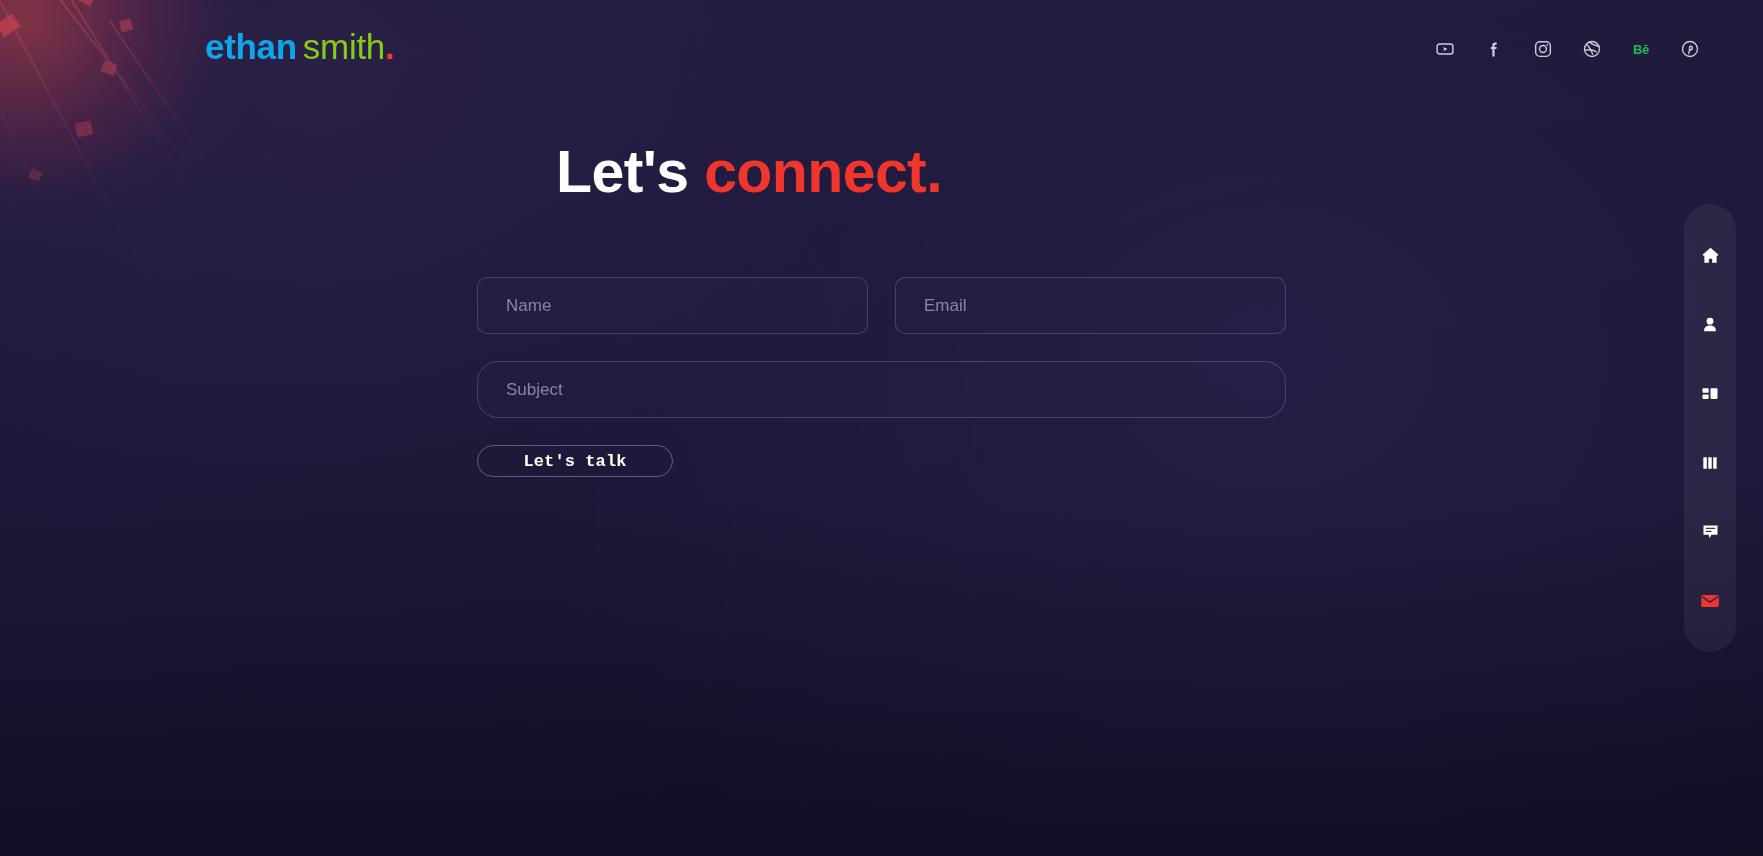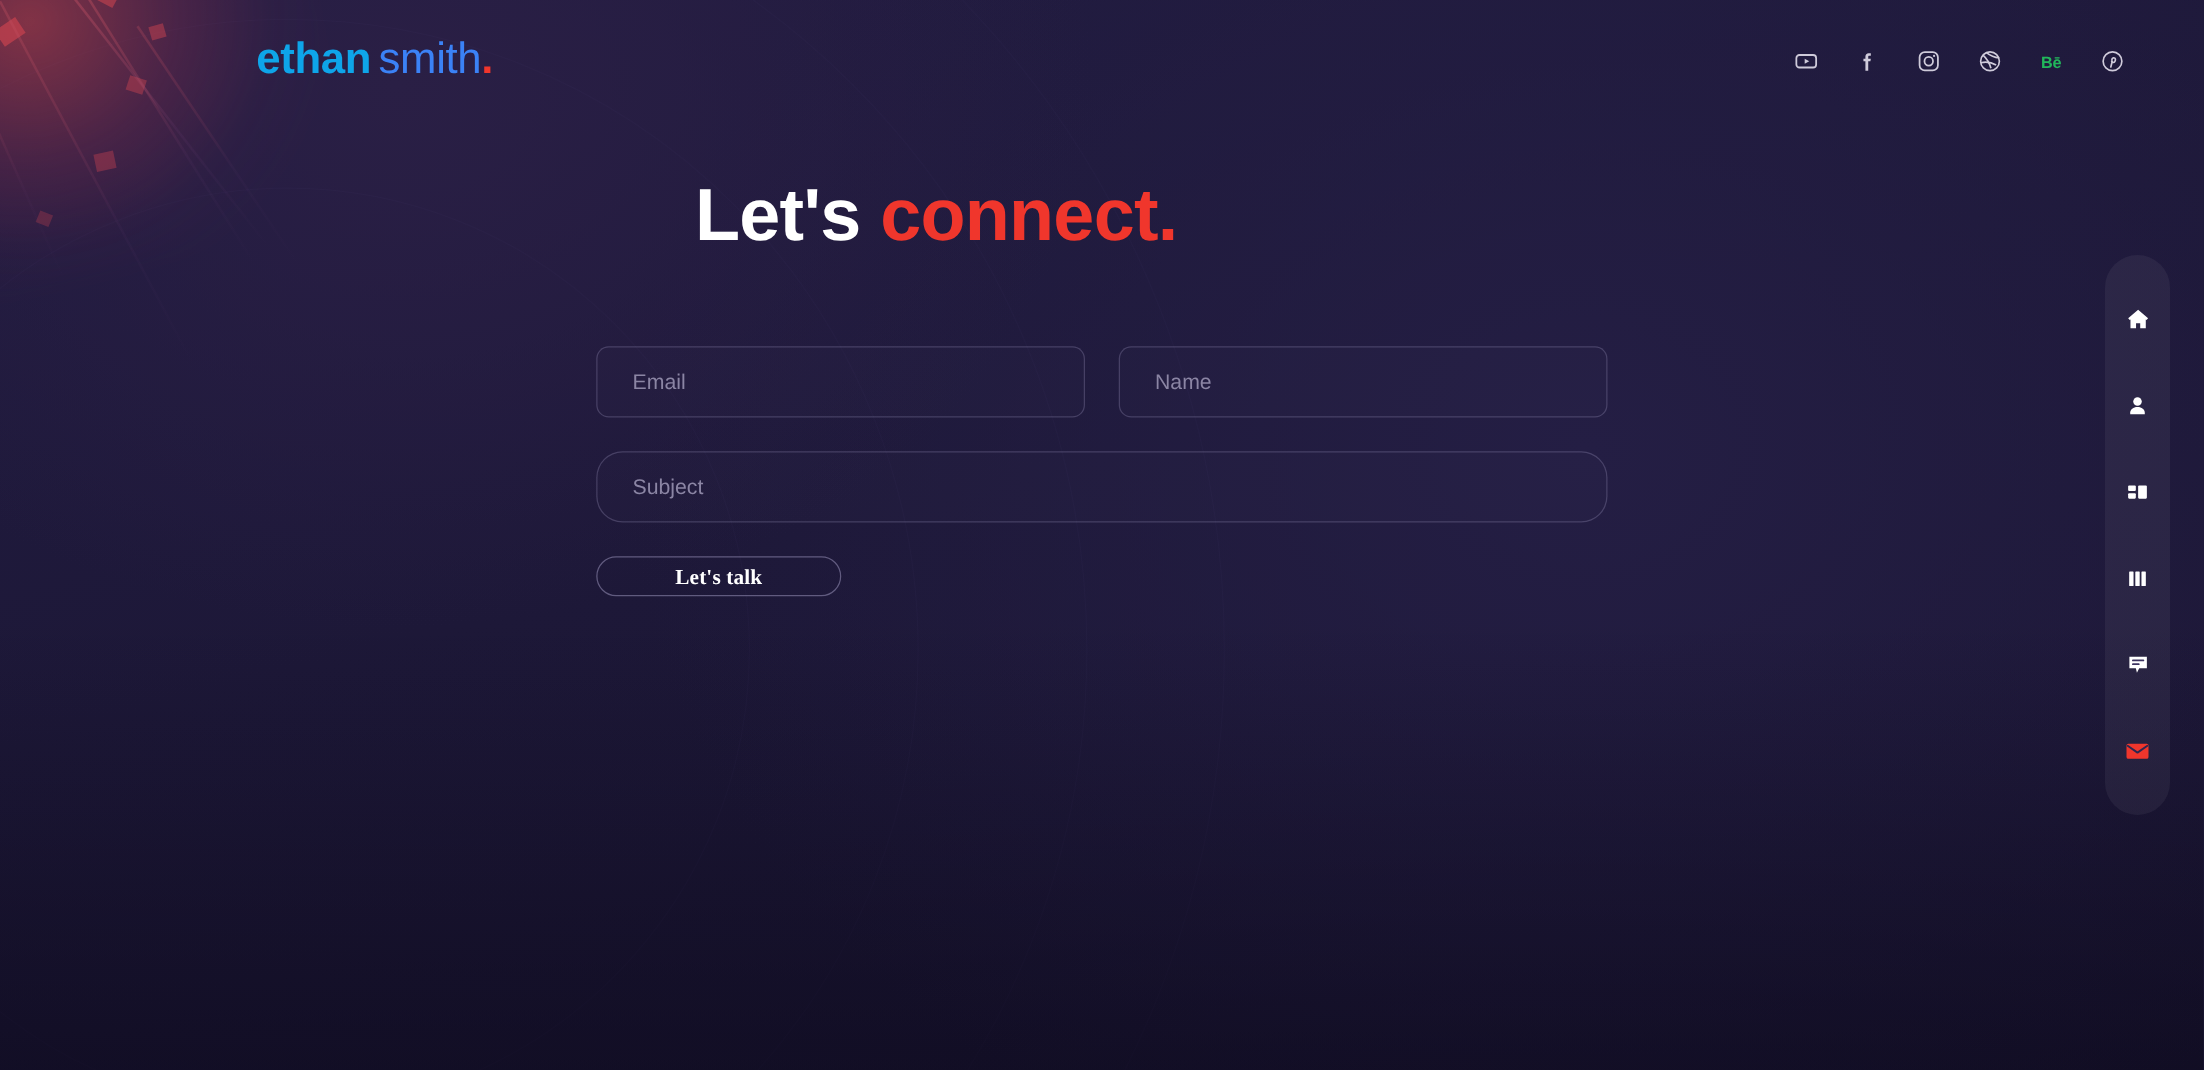--- a/index.html
+++ b/index.html
@@ -89,21 +89,21 @@
   .logo {
     position: absolute;
     left: 205px;
     top: 27px;
     font-size: 35px;
     letter-spacing: -0.3px;
     white-space: nowrap;
     user-select: none;
   }
   .logo .first { font-weight: 700; color: #0ea5e9; }
-  .logo .last  { font-weight: 300; color: #3b82f6; margin-left: 6px; text-align: right; }
+  .logo .last  { font-weight: 300; color: #84cc16; margin-left: 6px; text-align: right; }
   .logo .dot   { color: #f0362c; font-weight: 700; }
 
   .socials {
     position: absolute;
     right: 62px;
     top: 38px;
     display: flex;
     align-items: center;
     gap: 27px;
   }
@@ -191,21 +191,21 @@
   }
 
   .submit-btn {
     display: block;
     width: 196px;
     height: 32px;
     border: 1px solid rgba(180,172,212,0.45);
     border-radius: 30px;
     background: transparent;
     color: #ffffff;
-    font-family: Liberation Serif, serif;
+    font-family: Liberation Mono, monospace;
     font-size: 17px;
     font-weight: 700;
     letter-spacing: 0.1px;
     cursor: pointer;
     line-height: 1;
   }
 
   
   .dock {
     position: absolute;
@@ -316,24 +316,24 @@
   </a>
 </div>
 
 <h1 class="heading">
   <span class="white">Let's </span><span class="accent">connect.</span>
 </h1>
 
 <form class="form-wrap">
   <div class="form-row">
     <div class="field">
-      <input type="text" placeholder="Email" style="">
+      <input type="text" placeholder="Name" style="">
     </div>
     <div class="field">
-      <input type="text" placeholder="Name" style="">
+      <input type="text" placeholder="Email" style="">
     </div>
   </div>
 
   <div class="form-row">
     <div class="field full">
       <input type="text" placeholder="Subject" style="">
     </div>
   </div>
 
 

